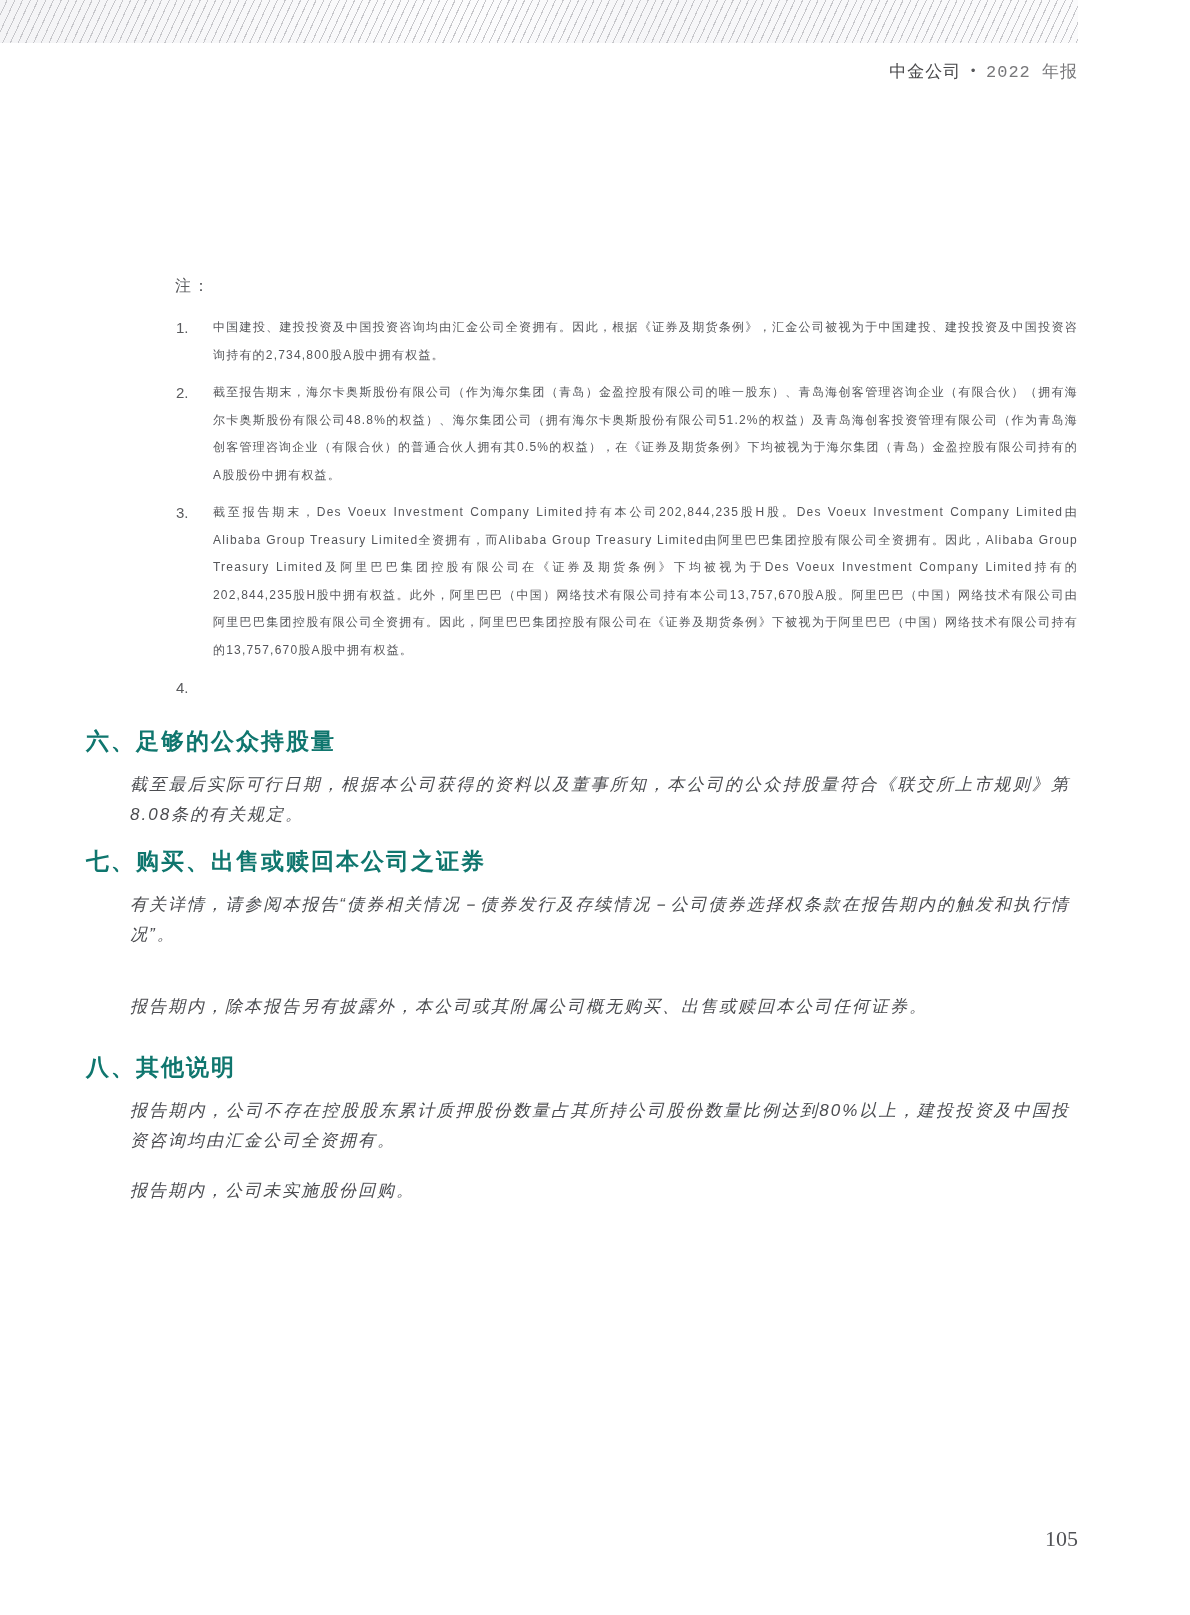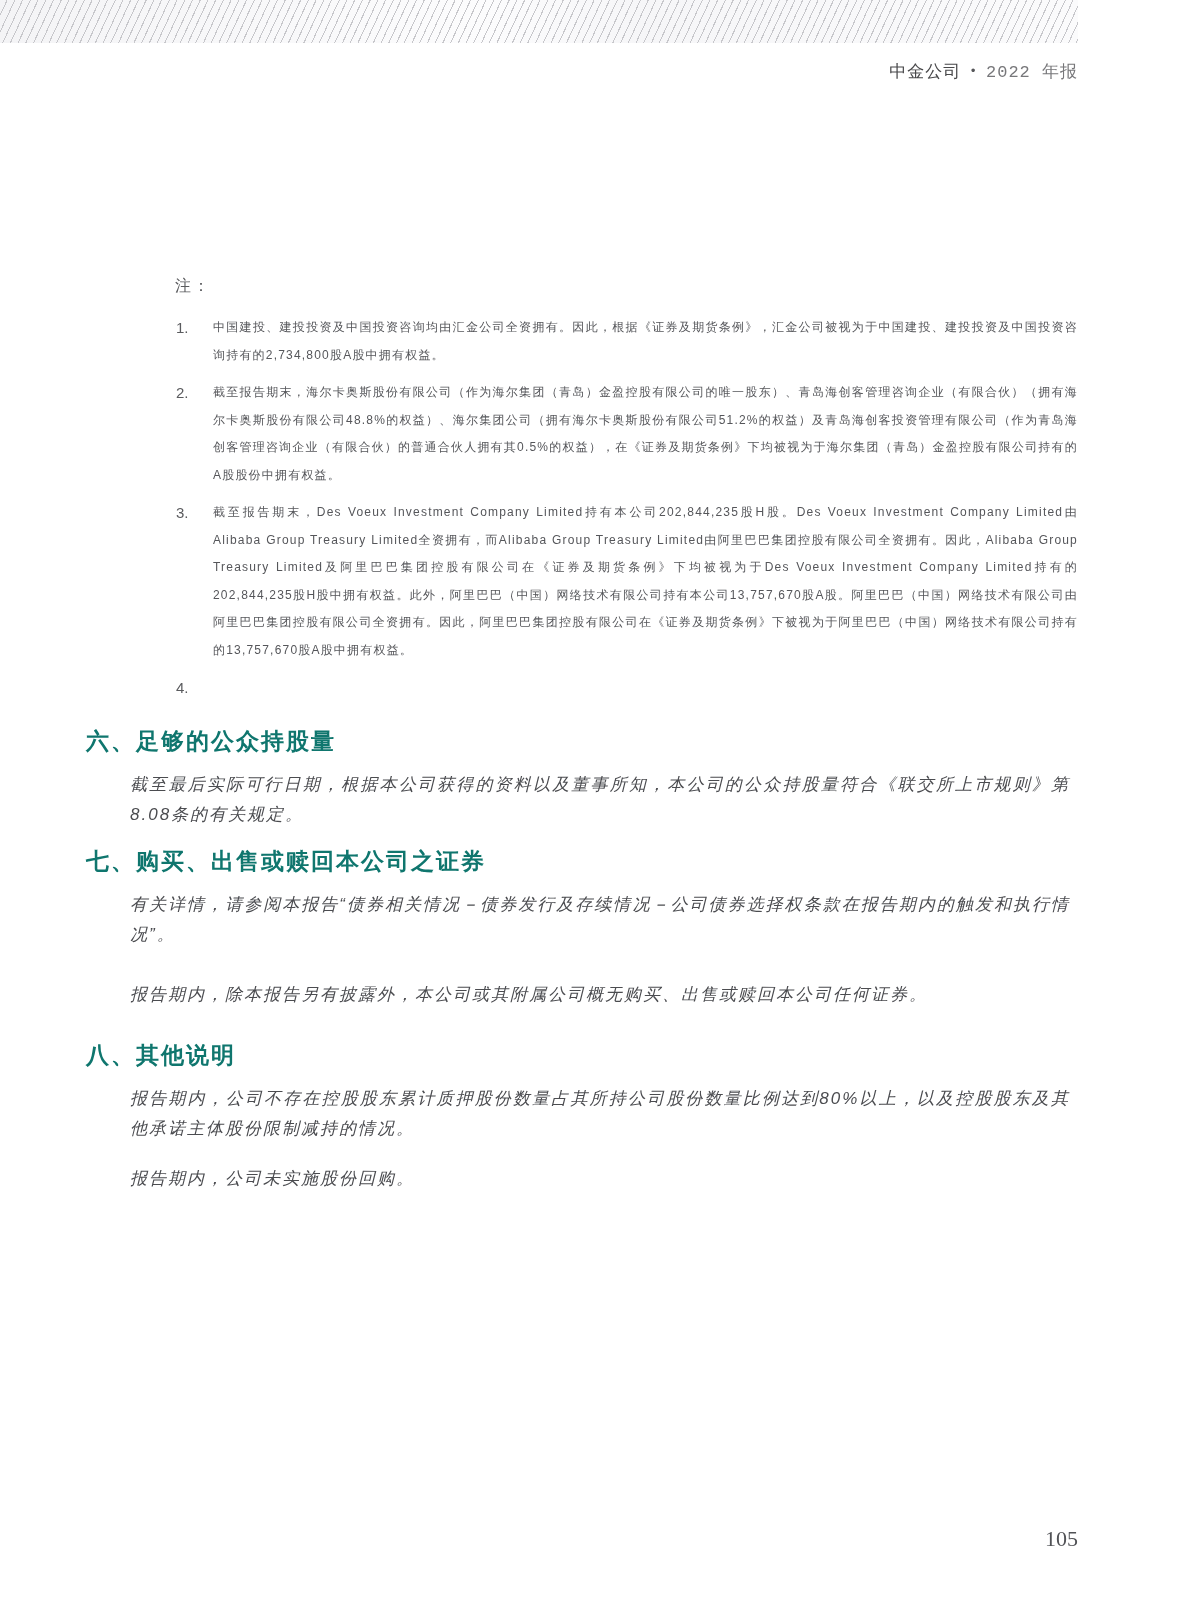--- a/index.html
+++ b/index.html
@@ -62,21 +62,21 @@
     font-size: 23px; line-height: 30px; font-weight: bold;
     letter-spacing: 2px; color: #0f766e;
   }
   .sec-heading.h7 { margin-top: 16px; }
   .sec-heading.h8 { margin-top: 30px; }
   .para {
     margin: 14px 0 0 44px; width: 940px;
     font-size: 17px; line-height: 30px; letter-spacing: 2px;
     color: #4b4c50; text-align: justify; font-style: italic;
   }
-  .para.gap { margin-top: 30px; }
+  .para.gap { margin-top: 42px; }
   .para.gap2 { margin-top: 20px; }
 
   
   .page-number {
     position: absolute; top: 1526px; right: 112px;
     font-family: "Liberation Serif", serif;
     font-size: 22px; color: #515256;
   }
 </style>
 </head>
@@ -121,21 +121,21 @@
     </section>
 
     <section>
       <h2 class="sec-heading h7">七、购买、出售或赎回本公司之证券</h2>
       <p class="para">有关详情，请参阅本报告“债券相关情况－债券发行及存续情况－公司债券选择权条款在报告期内的触发和执行情况”。</p>
       <p class="para gap">报告期内，除本报告另有披露外，本公司或其附属公司概无购买、出售或赎回本公司任何证券。</p>
     </section>
 
     <section>
       <h2 class="sec-heading h8">八、其他说明</h2>
-      <p class="para">报告期内，公司不存在控股股东累计质押股份数量占其所持公司股份数量比例达到80%以上，以及控股股东及其他承诺主体股份限制减持的情况。</p>
+      <p class="para">报告期内，公司不存在控股股东累计质押股份数量占其所持公司股份数量比例达到80%以上，建投投资及中国投资咨询均由汇金公司全资拥有。</p>
       <p class="para gap2">报告期内，公司未实施股份回购。</p>
     </section>
 
   </main>
 
   <div class="page-number">105</div>
 
 </div>
 
 </body></html>

